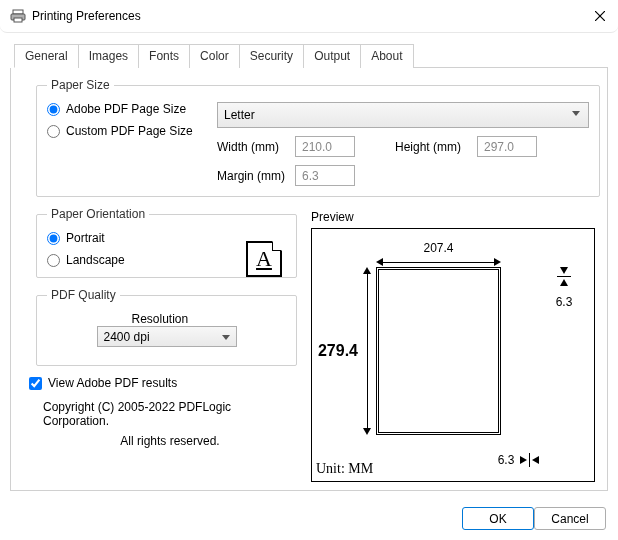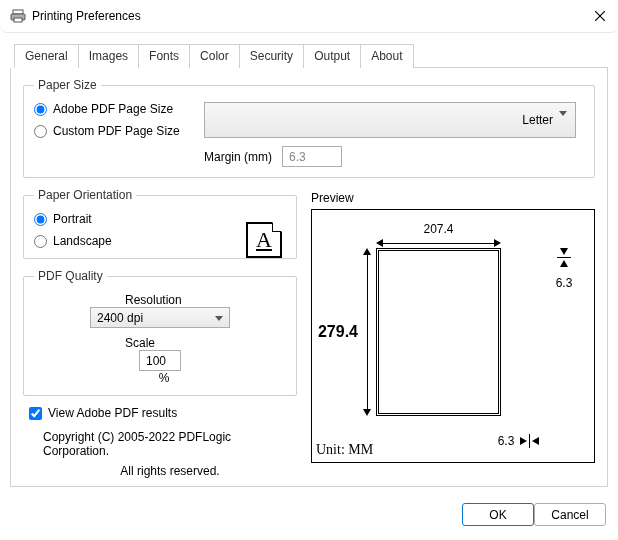--- a/index.html
+++ b/index.html
@@ -7,25 +7,25 @@
 .titlebar { display: flex; align-items: center; padding: 8px 10px; border-bottom: 1px solid #e8e8e8; border-radius: 7px; }
 .titlebar .icon { width: 16px; height: 16px; margin-right: 6px; }
 .titlebar .title { flex: 1; font-size: 12px; }
 .titlebar .close { width: 16px; height: 16px; display: flex; align-items: center; justify-content: center; cursor: default; }
 .content { padding: 10px 10px 6px 10px; }
 .tabs { display: flex; border-bottom: 1px solid #d0d0d0; margin-left: 4px; }
 .tab { padding: 4px 10px; border: 1px solid #d0d0d0; border-bottom: none; margin-right: 0; background: #fff; position: relative; top: 1px; cursor: default; color: #333; }
 .tab + .tab { margin-left: -1px; }
 .tab.active { background: #fff; border-bottom: 1px solid #fff; }
 .pane { border: 1px solid #d0d0d0; border-top: none; padding: 10px 12px 8px 12px; }
-fieldset { border: 1px solid #d0d0d0; border-radius: 2px; padding: 10px 10px 10px 10px; margin-bottom: 10px; position: relative; }
+fieldset { border: 1px solid #d0d0d0; border-radius: 2px; padding: 10px 10px 10px 10px; margin-bottom: 10px; position: relative; margin-left: 13px; }
 fieldset legend { padding: 0 4px; font-size: 12px; color: #333; }
 .radio { display: flex; align-items: center; margin-bottom: 8px; }
 .radio input { margin-right: 6px; }
-.select { width: 372px; height: 36px; border: 1px solid #adadad; background: linear-gradient(#f7f7f7,#e9e9e9); padding: 0 22px 0 6px; display: flex; align-items: center; position: relative; justify-content: flex-end; }
+.select { width: 372px; height: 26px; border: 1px solid #adadad; background: linear-gradient(#f7f7f7,#e9e9e9); padding: 0 22px 0 6px; display: flex; align-items: center; position: relative; }
 .select::after { content: ""; position: absolute; right: 8px; top: 8px; width: 0; height: 0; border-left: 4px solid transparent; border-right: 4px solid transparent; border-top: 5px solid #555; }
 .input { height: 21px; border: 1px solid #adadad; padding: 0 6px; display: flex; align-items: center; background: #fff; }
 .input.disabled { color: #888; background: #fff; }
 .lbl { color: #000; }
 .paper-size-grid { display: grid; grid-template-columns: 170px auto; column-gap: 0; }
 .paper-right .line { display: flex; align-items: center; margin-bottom: 8px; }
 .paper-right .line .lbl { width: 78px; }
 .paper-right .line .gap { width: 40px; }
 .two-col { display: flex; gap: 14px; }
 .left-col { width: 274px; }
@@ -120,20 +120,31 @@
             <input type="radio" name="ps" style="">
             <span>Custom PDF Page Size</span>
           </label>
         </div>
         <div class="paper-right">
           <div class="line">
             <div class="select">
               <span>Letter</span>
             </div>
           </div>
+          <div class="line">
+            <span class="lbl">Width (mm)</span>
+            <div class="input disabled" style="width:60px">
+                <span>210.0</span>
+              </div>
+            <span class="gap"></span>
+            <span class="lbl" style="width:82px">Height (mm)</span>
+            <div class="input disabled" style="width:60px">
+                <span>297.0</span>
+              </div>
+          </div>
           <div class="line" style="margin-bottom:0">
             <span class="lbl">Margin (mm)</span>
             <div class="input disabled" style="width:60px">
                 <span>6.3</span>
               </div>
           </div>
         </div>
       </div>
     </fieldset>
 
@@ -157,27 +168,20 @@
         </fieldset>
 
         <fieldset class="quality">
           <legend>PDF Quality</legend>
           <div class="line">
             <span class="lbl">Resolution</span>
             <div class="small-select">
               <span>2400 dpi</span>
             </div>
           </div>
-          <div class="line" style="margin-bottom:0">
-            <span class="lbl">Scale</span>
-            <div class="input" style="width:42px">
-                <span>100</span>
-              </div>
-            <span style="margin-left:8px">%</span>
-          </div>
         </fieldset>
 
         <label class="checkrow">
           <input type="checkbox" checked="" style="">
           <span>View Adobe PDF results</span>
         </label>
 
         <div class="copyright">
           <div>Copyright (C) 2005-2022 PDFLogic Corporation.</div>
           <div style="text-align:center;margin-top:6px">All rights reserved.</div>

